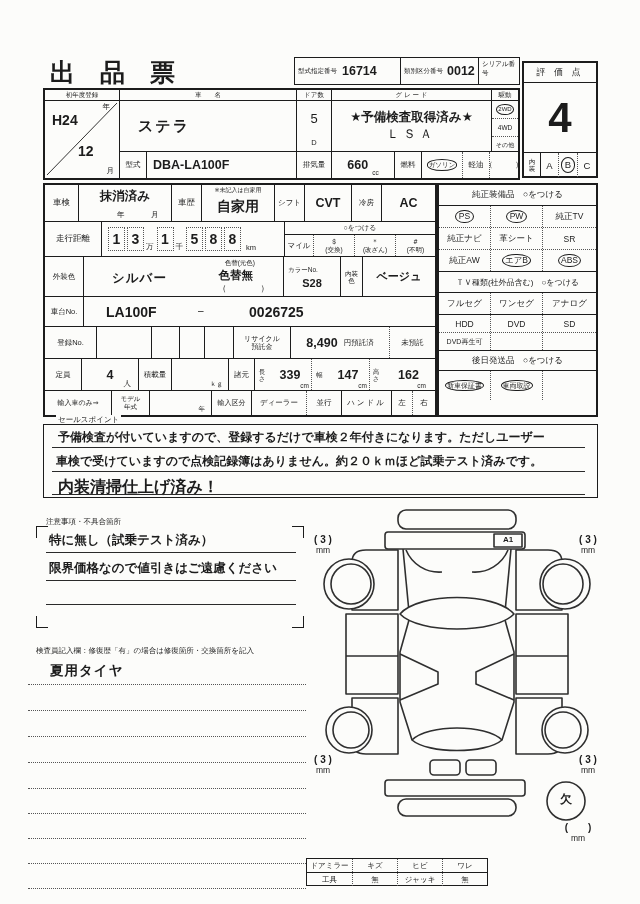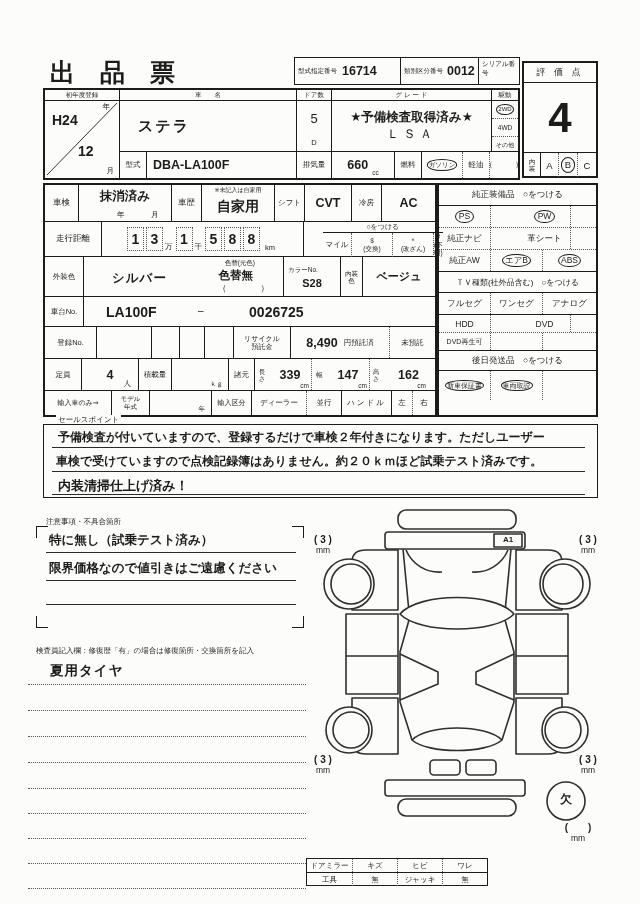--- a/index.html
+++ b/index.html
@@ -4,21 +4,21 @@
 <style>
   :root{ --ink:#1c1c1c; }
   html,body{margin:0;padding:0;background:#e9e9e7;}
   .page{position:relative;width:640px;height:904px;background:#fcfcfa;overflow:hidden;
         font-family:"Liberation Sans","DejaVu Sans",sans-serif;color:var(--ink);}
   .abs{position:absolute;box-sizing:border-box;}
   .cc{display:flex;align-items:center;justify-content:center;}
   .row{position:absolute;left:0;width:100%;box-sizing:border-box;display:flex;}
   .cell{box-sizing:border-box;position:relative;display:flex;align-items:center;justify-content:center;flex:0 0 auto;overflow:hidden;}
   .br{border-right:1px solid var(--ink);} .brd{border-right:1px dotted #555;}
-  .bb{border-bottom:1px solid var(--ink);} .bbd{border-bottom:1px dotted #555;gap:28px;}
+  .bb{border-bottom:1px solid var(--ink);} .bbd{border-bottom:1px dotted #555;}
   .bold{font-weight:700;}
   .f6{font-size:6.5px;} .f7{font-size:7.5px;} .f8{font-size:8.5px;} .f9{font-size:9.5px;}
   .f11{font-size:11px;} .f12{font-size:12.5px;} .f14{font-size:14px;}
   .circ{border:1.6px solid var(--ink);border-radius:50%;padding:0 4px;display:inline-block;line-height:1.4;}
   .stack{word-break:break-all;line-height:7px;text-align:center;}
   .digitbox{width:17px;height:24px;border:1.5px dotted #555;display:flex;align-items:center;justify-content:center;
             font-size:14px;font-weight:700;margin:0 1px;box-sizing:border-box;}
   .ul{position:absolute;left:8px;right:12px;bottom:1px;border-bottom:1.2px solid #2a2a2a;}
   .corner{position:absolute;width:11px;height:11px;}
   .corner.tl{left:0;top:0;border-left:1.6px solid var(--ink);border-top:1.6px solid var(--ink);}
@@ -138,21 +138,21 @@
       <div class="cell br" style="width:73px;">
         <span class="abs" style="top:1px;left:0;right:0;text-align:center;font-size:6px;">※未記入は自家用</span>
         <span class="bold" style="font-size:14px;margin-top:7px;">自家用</span>
       </div>
       <div class="cell br f7" style="width:30px;">シフト</div>
       <div class="cell br bold f12" style="width:47px;">CVT</div>
       <div class="cell br f7" style="width:30px;">冷房</div>
       <div class="cell bold f12" style="flex:1;">AC</div>
     </div>
 
-    <div class="row bb" style="top:37px;height:35px;gap:19px;">
+    <div class="row bb" style="top:37px;height:35px;">
       <div class="cell br f8" style="width:57px;">走行距離</div>
       <div class="cell br" style="width:183px;justify-content:flex-start;padding-left:5px;">
         <span class="digitbox">1</span>
         <span class="digitbox">3</span>
         <span class="f7" style="align-self:flex-end;margin:0 2px 4px 1px;">万</span>
         <span class="digitbox">1</span>
         <span class="f7" style="align-self:flex-end;margin:0 2px 4px 1px;">千</span>
         <span class="digitbox">5</span>
         <span class="digitbox">8</span>
         <span class="digitbox">8</span>
@@ -330,21 +330,21 @@
   <div class="abs" style="left:43px;top:424px;width:555px;height:74px;border:1.5px solid var(--ink);">
     <div style="position:relative;height:24px;">
       <span class="abs" style="left:14px;top:4px;font-size:12px;font-weight:600;">予備検査が付いていますので、登録するだけで車検２年付きになります。ただしユーザー</span>
       <div class="ul"></div>
     </div>
     <div style="position:relative;height:24px;">
       <span class="abs" style="left:12px;top:4px;font-size:12px;font-weight:600;">車検で受けていますので点検記録簿はありません。約２０ｋｍほど試乗テスト済みです。</span>
       <div class="ul"></div>
     </div>
     <div style="position:relative;height:23px;">
-      <span class="abs" style="left:14px;top:4px;font-size:13px;font-weight:600;">内装清掃仕上げ済み！</span>
+      <span class="abs" style="left:14px;top:4px;font-size:16px;font-weight:600;">内装清掃仕上げ済み！</span>
       <div class="ul"></div>
     </div>
   </div>
 
   <div class="abs f7" style="left:46px;top:517px;">注意事項・不具合箇所</div>
   <div class="abs" style="left:36px;top:526px;width:268px;height:102px;">
     <div class="corner tl"></div>
     <div class="corner tr"></div>
     <div class="corner bl"></div>
     <div class="corner brc"></div>

